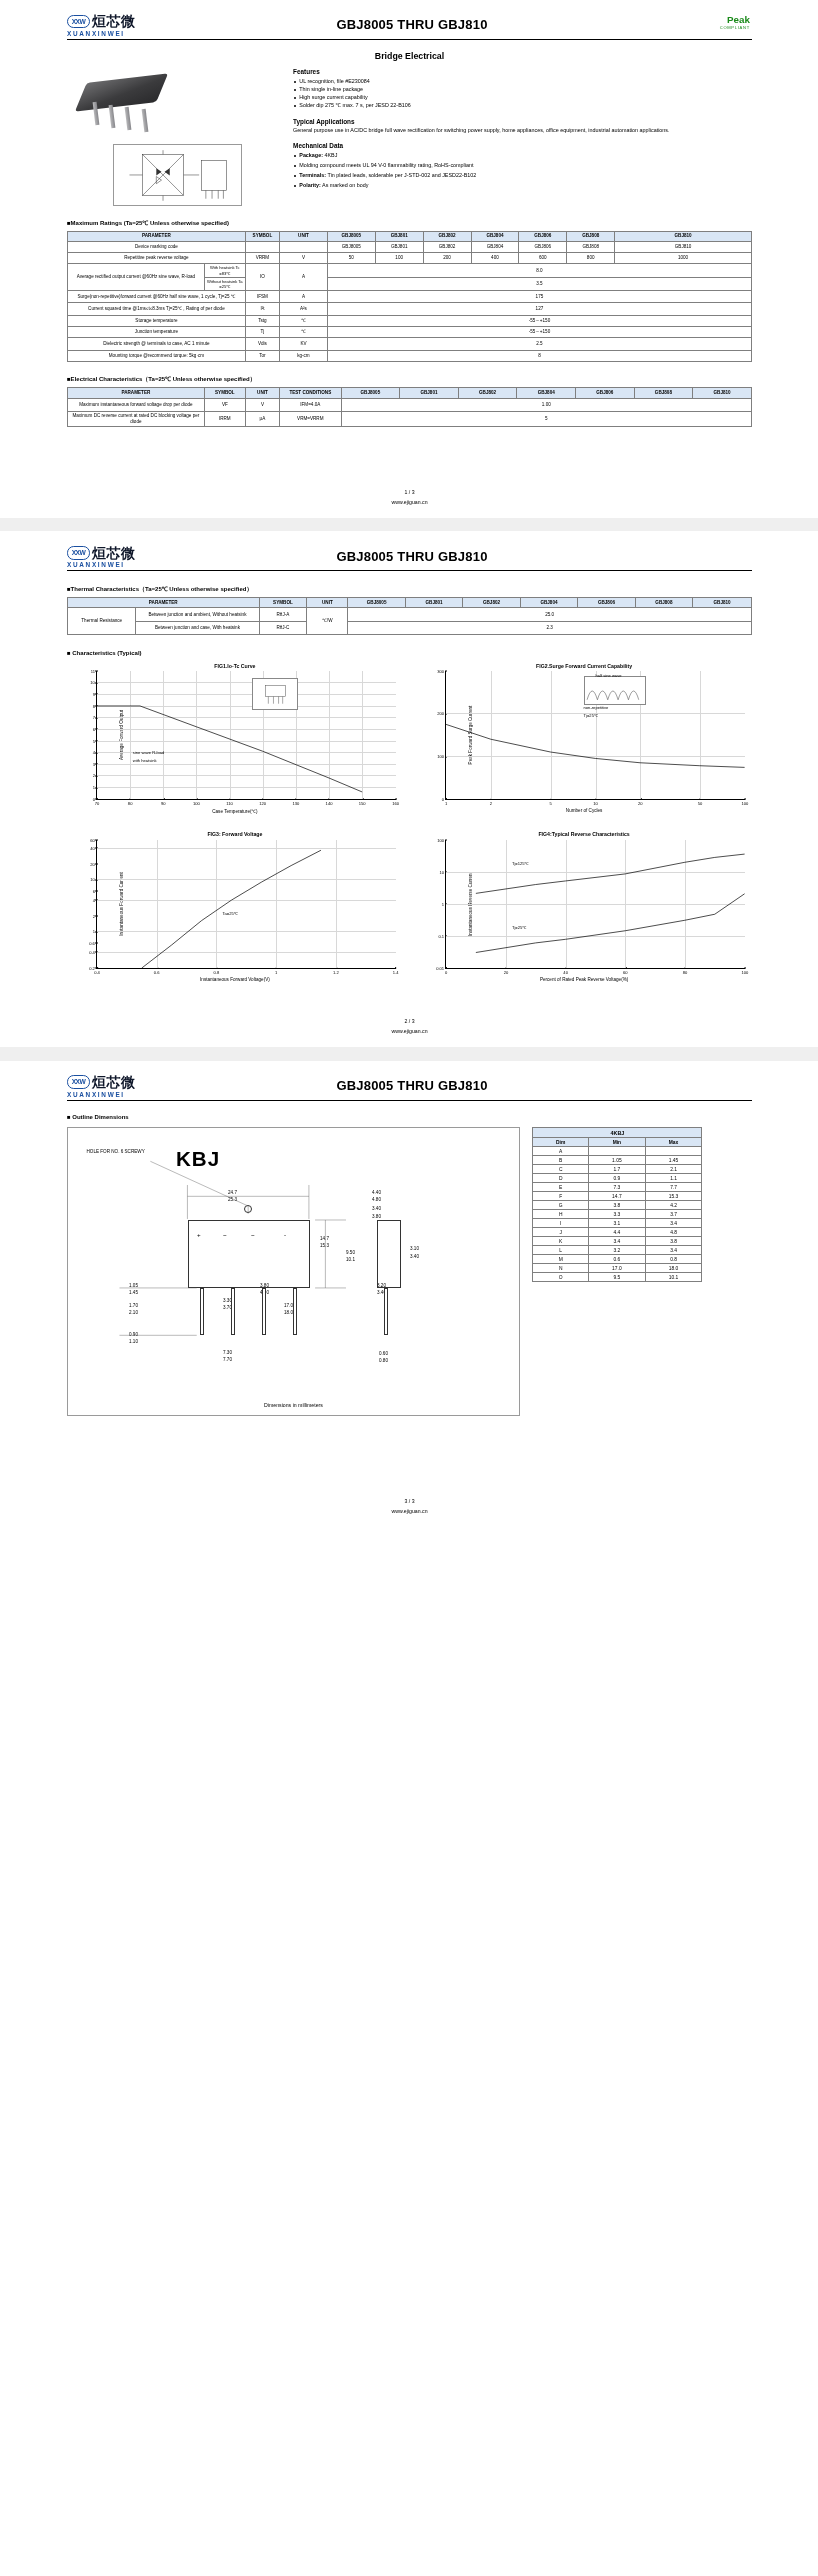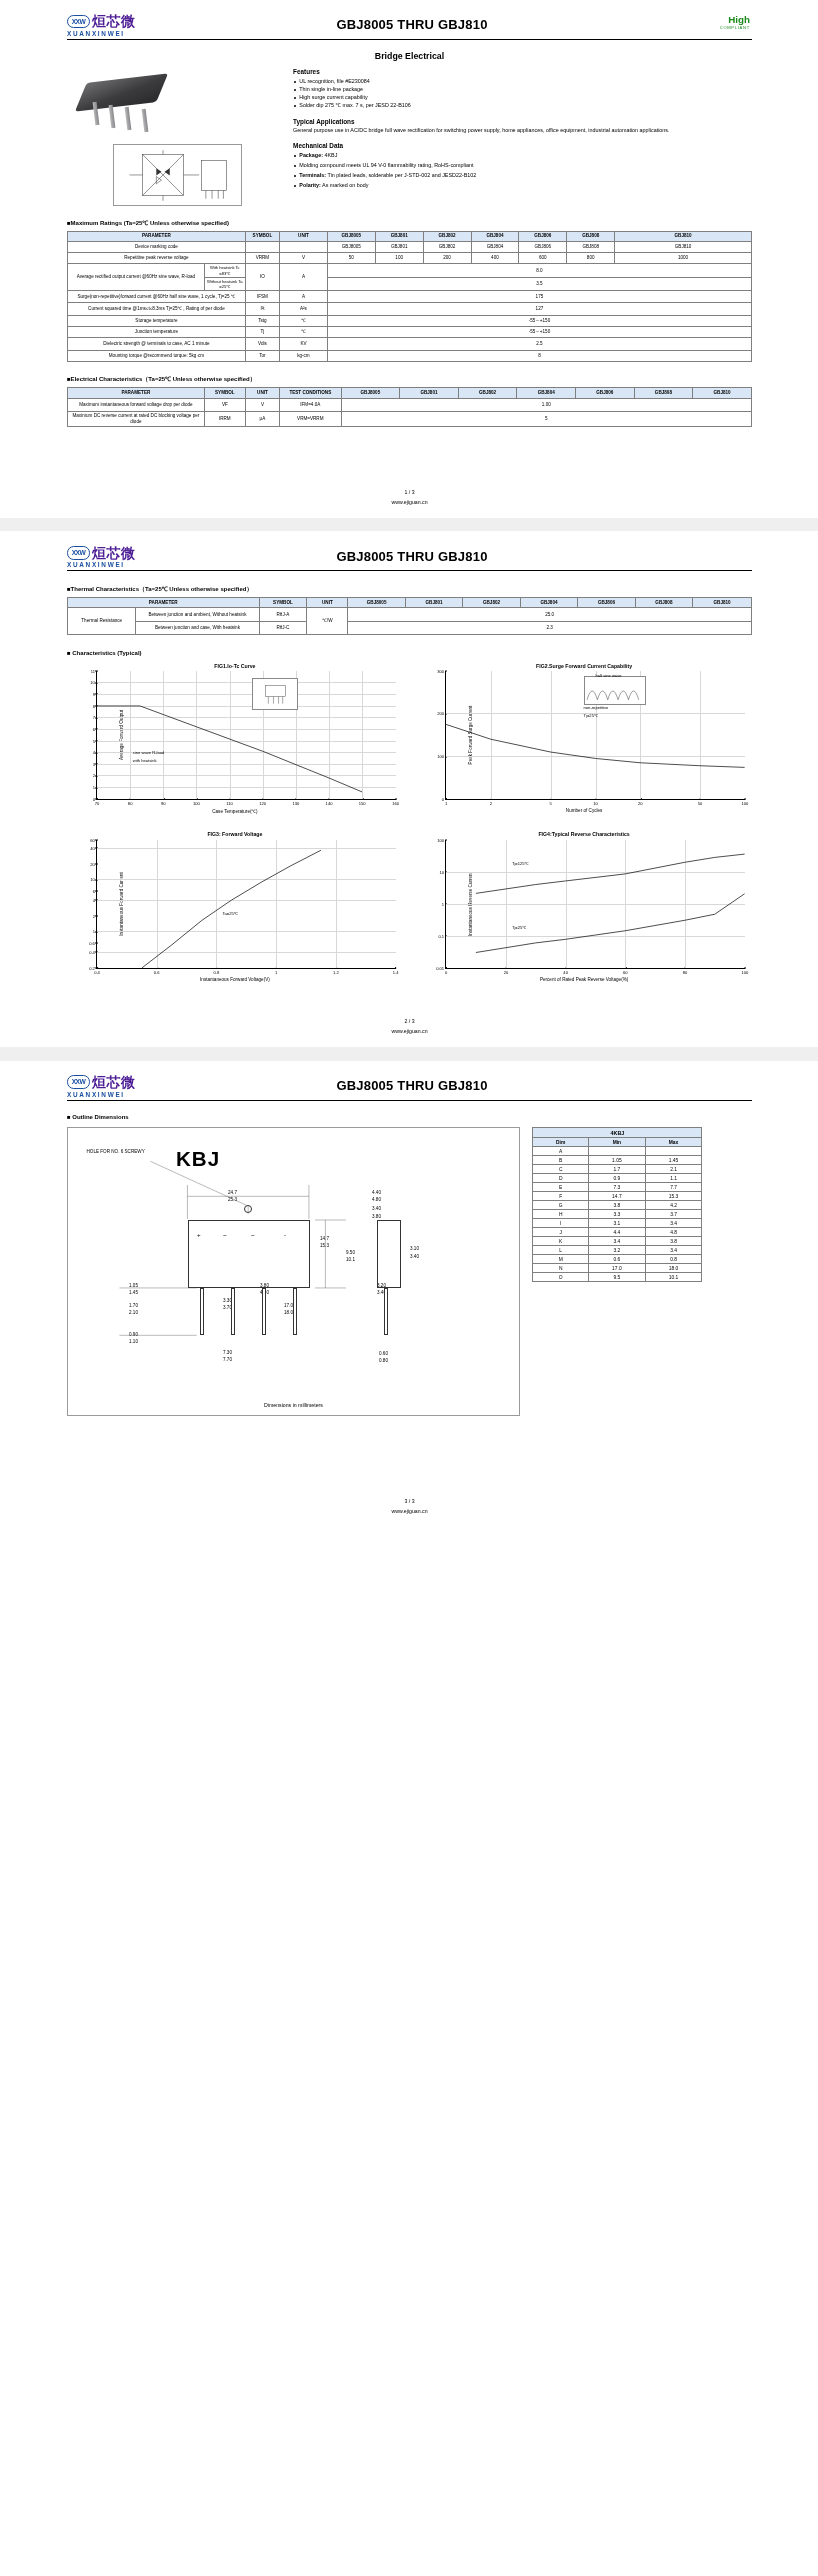--- a/index.html
+++ b/index.html
@@ -32,21 +32,21 @@
     border: 1px solid #1a4fa0;
     border-radius: 6.7px;
     color: #1a4fa0;
     font-size: 6.7px;
     font-weight: bold;
     display: flex; align-items: center; justify-content: center;
     letter-spacing: -0.5px;
     margin-right: 2.1px;
   }
   .logo-cn {
-    font-size: 14px; font-weight: bold; color: #4c1d95;
+    font-size: 14px; font-weight: bold; color: #0f172a;
     letter-spacing: 0.5px; line-height: 1;
   }
   .logo-en {
     font-size: 6.4px; color: #1a4fa0; letter-spacing: 1.7px;
     margin-top: 1.5px; font-weight: bold;
   }
   .doc-title {
     flex: 1; text-align: center; font-size: 13px; font-weight: bold;
     padding-top: 3.1px; letter-spacing: 0.2px;
   }
@@ -226,21 +226,21 @@
     <div class="doc-header">
       <div class="logo-block">
         <div class="logo-row">
           <div class="logo-mark">XXW</div>
           <div class="logo-cn">烜芯微</div>
         </div>
         <div class="logo-en">XUANXINWEI</div>
       </div>
       <div class="doc-title">GBJ8005 THRU GBJ810</div>
       <div class="rohs-block">
-        <div class="rohs-main">High</div>
+        <div class="rohs-main">Peak</div>
         <div class="rohs-sub">COMPLIANT</div>
       </div>
     </div>
     <div class="header-rule"></div>
 
     <div class="subtitle">Bridge Electrical</div>
 
     <div class="intro-wrap">
       <div class="intro-left">
         <div class="photo">

